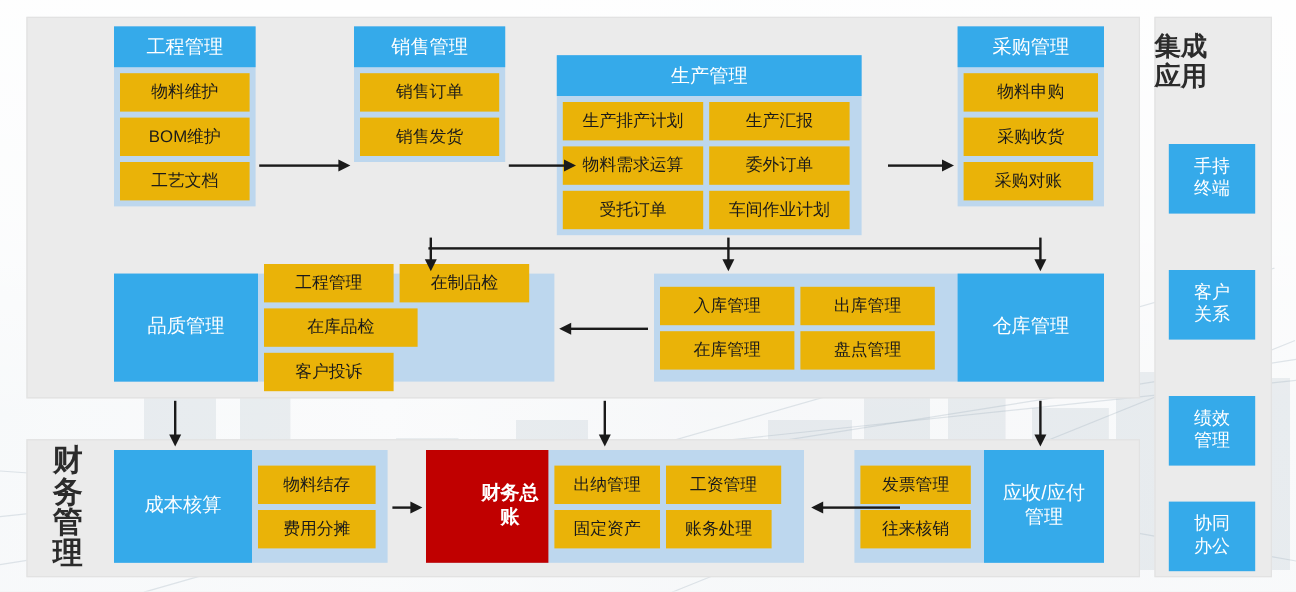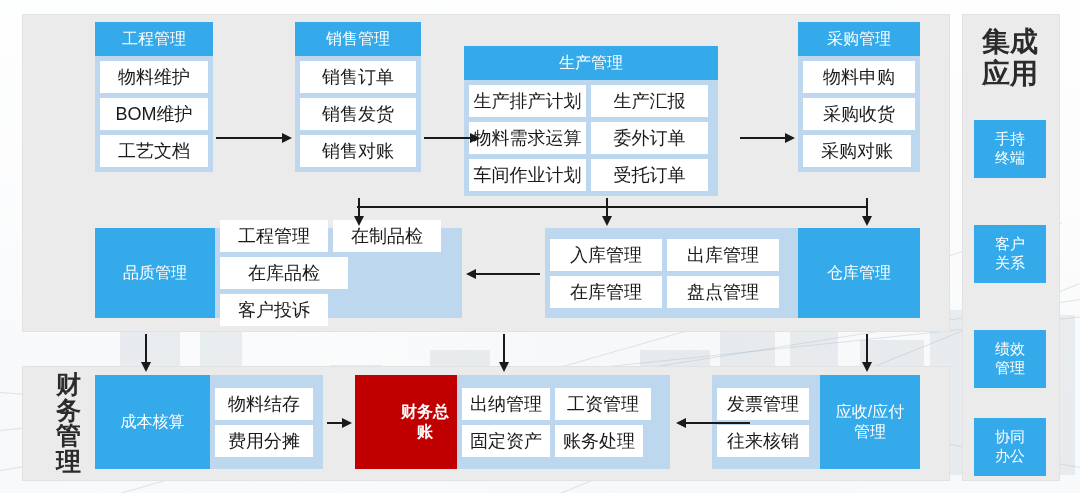--- a/index.html
+++ b/index.html
@@ -48,22 +48,22 @@
   
   .grp{position:absolute;background:#bdd7ee;}
   .grp-head{
     background:#35aaea;color:#ffffff;
     font-size:16px;text-align:center;
     display:flex;align-items:center;justify-content:center;
     height:34px;
   }
   .grp-body{display:flex;flex-wrap:wrap;padding:5px;gap:5px;box-sizing:border-box;}
   .cell{
-    background:#ffffff;color:#1a1a1a;
-    font-size:18px;
+    background:#eab308;color:#1a1a1a;
+    font-size:14px;
     display:flex;align-items:center;justify-content:center;
     box-sizing:border-box;
     height:32px;
   }
 
   
   .grp-side{position:absolute;background:#bdd7ee;display:flex;}
   .side-blue{
     background:#35aaea;color:#ffffff;font-size:16px;
     display:flex;align-items:center;justify-content:center;
@@ -72,21 +72,21 @@
   .side-red{
     background:#c00000;color:#ffffff;font-size:16px;font-weight:700;
     display:flex;align-items:center;justify-content:center;
     text-align:center;line-height:1.25;padding-left:38px;
   }
   .side-cells{display:flex;flex-wrap:wrap;padding:5px;gap:5px;box-sizing:border-box;flex:1 1 auto;align-content:center;}
 
   
   #apps-title{
     position:absolute;left:962px;top:26px;width:96px;
-    text-align:center;font-size:28px;font-weight:700;color:#2b2b2b;line-height:1.15;
+    text-align:left;font-size:22px;font-weight:700;color:#2b2b2b;line-height:1.15;
   }
   .app-btn{
     position:absolute;left:974px;width:72px;height:58px;
     background:#35aaea;color:#ffffff;font-size:15px;
     display:flex;align-items:center;justify-content:center;
     text-align:center;line-height:1.25;
   }
 
   
   .ah{position:absolute;height:2px;background:#1a1a1a;}
@@ -115,46 +115,45 @@
     <div class="ln" style="left: 0px; top: 470px; width: 1100px; transform: rotate(-9deg);"></div>
     <div class="ln" style="left: 120px; top: 493px; width: 980px; transform: rotate(-16deg);"></div>
     <div class="ln" style="left: 560px; top: 493px; width: 560px; transform: rotate(-22deg);"></div>
     <div class="ln" style="left: 0px; top: 392px; width: 700px; transform: rotate(4deg);"></div>
     <div class="ln" style="left: 700px; top: 400px; width: 400px; transform: rotate(10deg);"></div>
   </div>
 <div id="canvas">
     <div class="section" id="sec-business" style="left: 22px; top: 14px; width: 926px; height: 316px;"></div>
     <div class="section" id="sec-finance" style="left: 22px; top: 366px; width: 926px; height: 113px;"></div>
     <div class="section" id="sec-apps" style="left: 962px; top: 14px; width: 96px; height: 465px;"></div>
-    <div class="sec-label" id="lbl-finance" style="left: 36px; top: 372px; margin-left: 12px;">财务管理</div>
+    <div class="sec-label" id="lbl-finance" style="left: 36px; top: 372px;">财务管理</div>
     <div class="grp" style="left: 95px; top: 22px; width: 118px;">
       <div class="grp-head">工程管理</div>
       <div class="grp-body" style="width: 118px;">
         <div class="cell" style="width: 108px;">物料维护</div>
         <div class="cell" style="width: 108px;">BOM维护</div>
         <div class="cell" style="width: 108px;">工艺文档</div>
       </div>
     </div>
     <div class="grp" style="left: 295px; top: 22px; width: 126px;">
       <div class="grp-head">销售管理</div>
       <div class="grp-body" style="width: 141px;">
         <div class="cell" style="width: 116px;">销售订单</div>
         <div class="cell" style="width: 116px;">销售发货</div>
-        <div class="cell" style="width: 116px;">销售对账</div>
       </div>
     </div>
     <div class="grp" style="left: 464px; top: 22px; width: 254px; margin-top: 24px;">
       <div class="grp-head">生产管理</div>
       <div class="grp-body" style="width: 254px;">
         <div class="cell" style="width: 117px;">生产排产计划</div>
         <div class="cell" style="width: 117px;">生产汇报</div>
         <div class="cell" style="width: 117px;">物料需求运算</div>
         <div class="cell" style="width: 117px;">委外订单</div>
+        <div class="cell" style="width: 117px;">受托订单</div>
         <div class="cell" style="width: 117px;">车间作业计划</div>
-        <div class="cell" style="width: 117px;">受托订单</div>
       </div>
     </div>
     <div class="grp" style="left: 798px; top: 22px; width: 122px;">
       <div class="grp-head">采购管理</div>
       <div class="grp-body" style="width: 122px;">
         <div class="cell" style="width: 112px;">物料申购</div>
         <div class="cell" style="width: 112px;">采购收货</div>
         <div class="cell" style="width: 108px;">采购对账</div>
       </div>
     </div>

